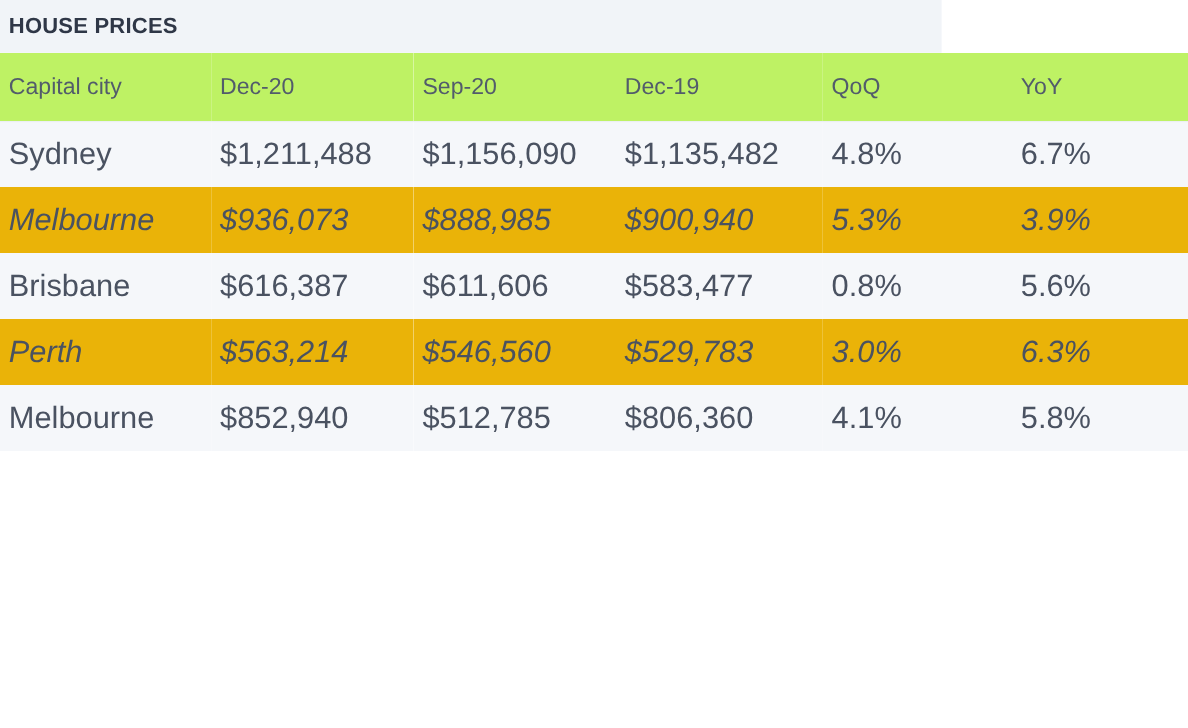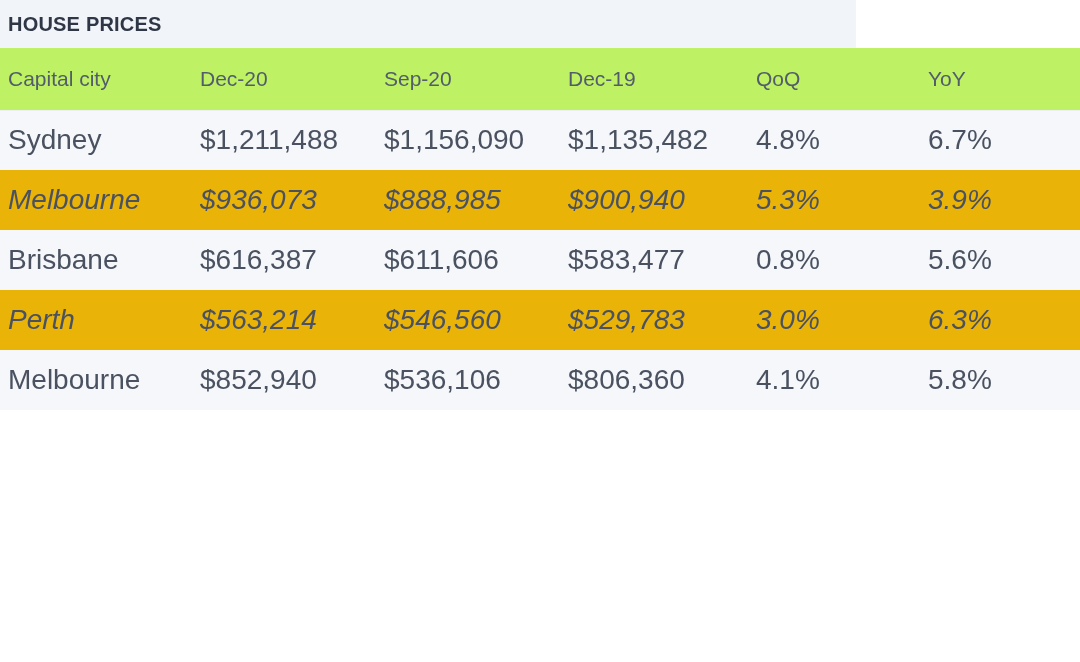--- a/index.html
+++ b/index.html
@@ -151,21 +151,21 @@
           <td>Perth</td>
           <td>$563,214</td>
           <td>$546,560</td>
           <td>$529,783</td>
           <td>3.0%</td>
           <td>6.3%</td>
         </tr>
         <tr class="shaded">
           <td>Melbourne</td>
           <td>$852,940</td>
-          <td>$536,106</td>
+          <td>$512,785</td>
           <td>$806,360</td>
           <td>4.1%</td>
           <td>5.8%</td>
         </tr>
       </tbody>
   </table>
 
 </div>
 
 </body></html>

